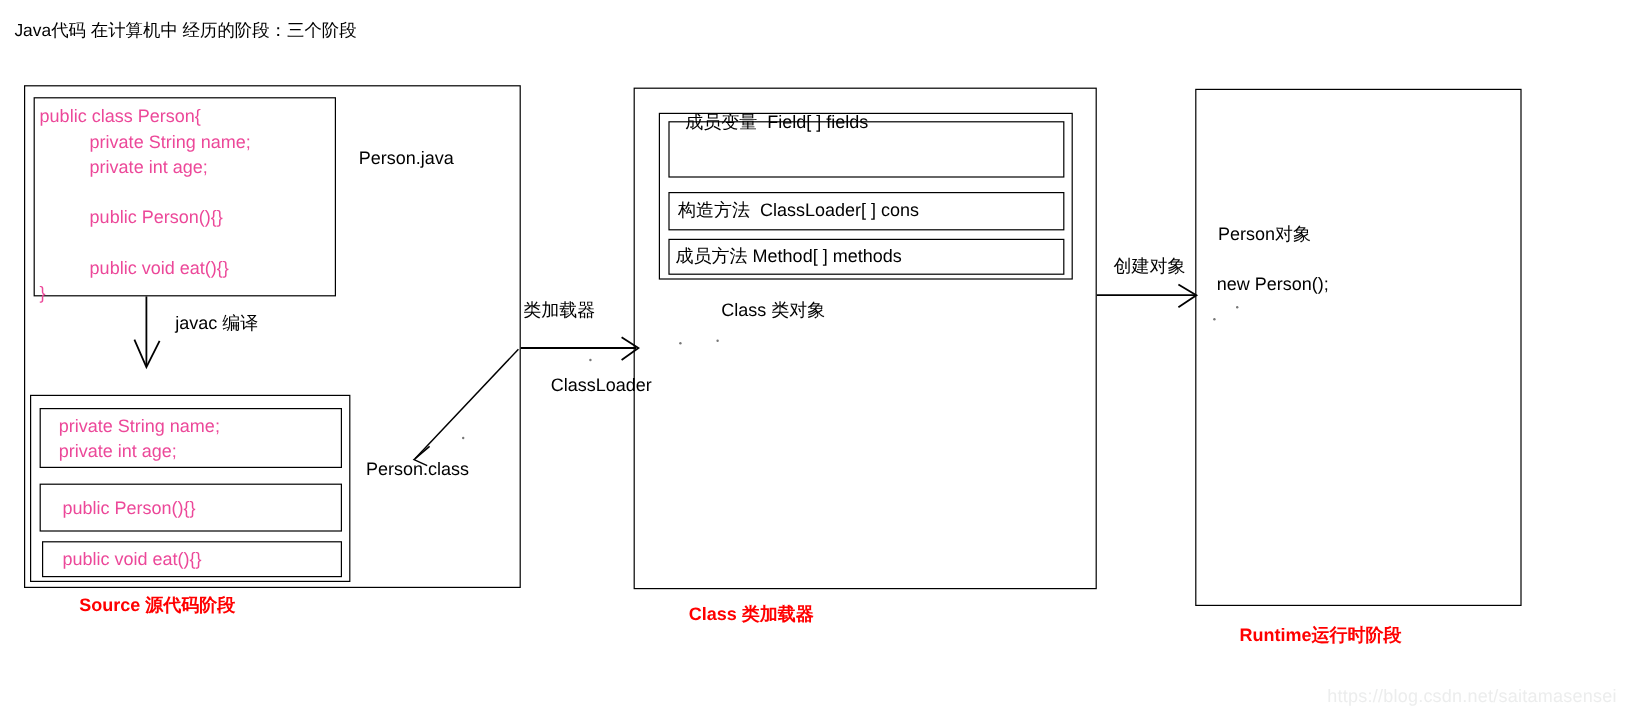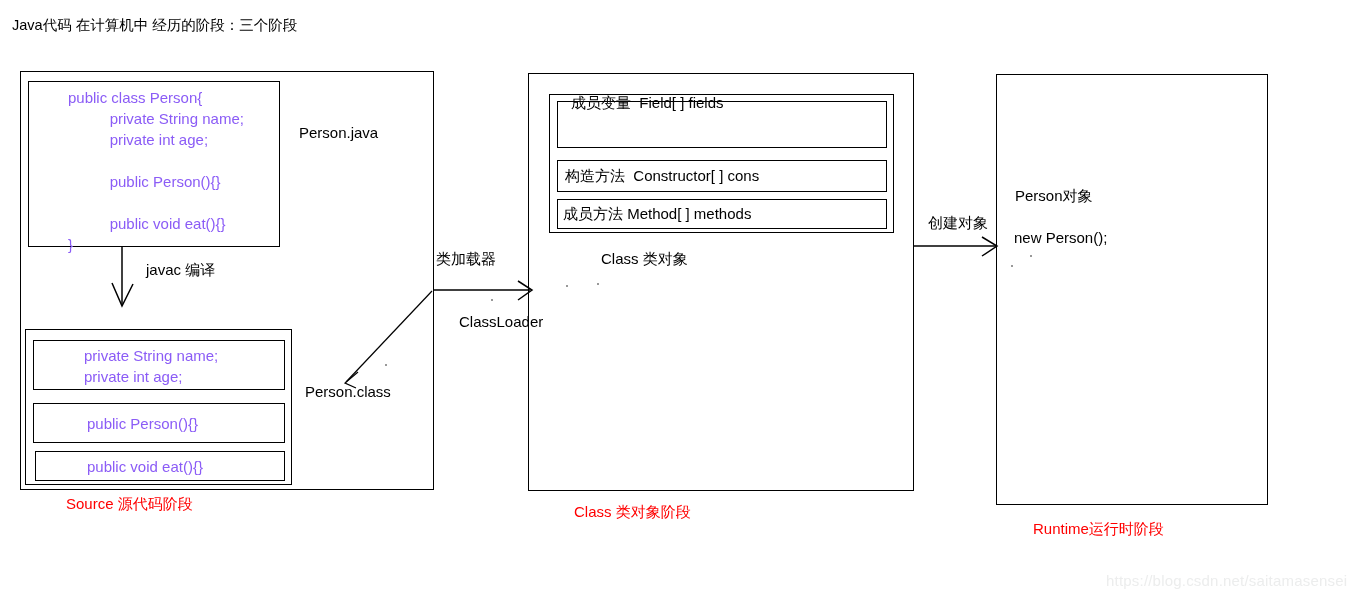--- a/index.html
+++ b/index.html
@@ -41,29 +41,29 @@
   .innerbox {
     position: absolute;
     border: 1.4px solid #000000;
     box-sizing: border-box;
     background: transparent;
   }
   .code {
     position: absolute;
     font-size: 15px;
     line-height: 21px;
-    color: #8b5cf6;
+    color: #ec4899;
     white-space: pre;
-    margin-left: 35px;
   }
   .stage-label {
     position: absolute;
     color: #ff0000;
     font-size: 15px;
     white-space: pre;
+    font-weight: bold;
   }
   .watermark {
     position: absolute;
     color: #eceded;
     font-size: 15px;
     white-space: pre;
     letter-spacing: 0.2px;
   }
   svg.overlay {
     position: absolute;
@@ -125,28 +125,28 @@
   <div class="txt" style="left:459px; top:312px;">ClassLoader</div>
 
   <div class="box" style="left:528px; top:73px; width:386px; height:418px;"></div>
 
   <div class="innerbox" style="left:549px; top:94px; width:345px; height:139px;"></div>
 
   <div class="innerbox" style="left:557px; top:101px; width:330px; height:47px;"></div>
   <div class="txt" style="left:571px; top:93px;">成员变量  Field[ ] fields</div>
 
   <div class="innerbox" style="left:557px; top:160px; width:330px; height:32px;"></div>
-  <div class="txt" style="left:565px; top:166px;">构造方法  Constructor[ ] cons</div>
+  <div class="txt" style="left:565px; top:166px;">构造方法  ClassLoader[ ] cons</div>
 
   <div class="innerbox" style="left:557px; top:199px; width:330px; height:30px;"></div>
   <div class="txt" style="left:563px; top:204px;">成员方法 Method[ ] methods</div>
 
   <div class="txt" style="left:601px; top:249px;">Class 类对象</div>
 
-  <div class="stage-label" style="left:574px; top:503px;">Class 类对象阶段</div>
+  <div class="stage-label" style="left:574px; top:503px;">Class 类加载器</div>
 
   <div class="txt" style="left:928px; top:213px;">创建对象</div>
 
   <div class="box" style="left:996px; top:74px; width:272px; height:431px;"></div>
 
   <div class="txt" style="left:1015px; top:186px;">Person对象</div>
   <div class="txt" style="left:1014px; top:228px;">new Person();</div>
 
   <div class="stage-label" style="left:1033px; top:520px;">Runtime运行时阶段</div>
 

